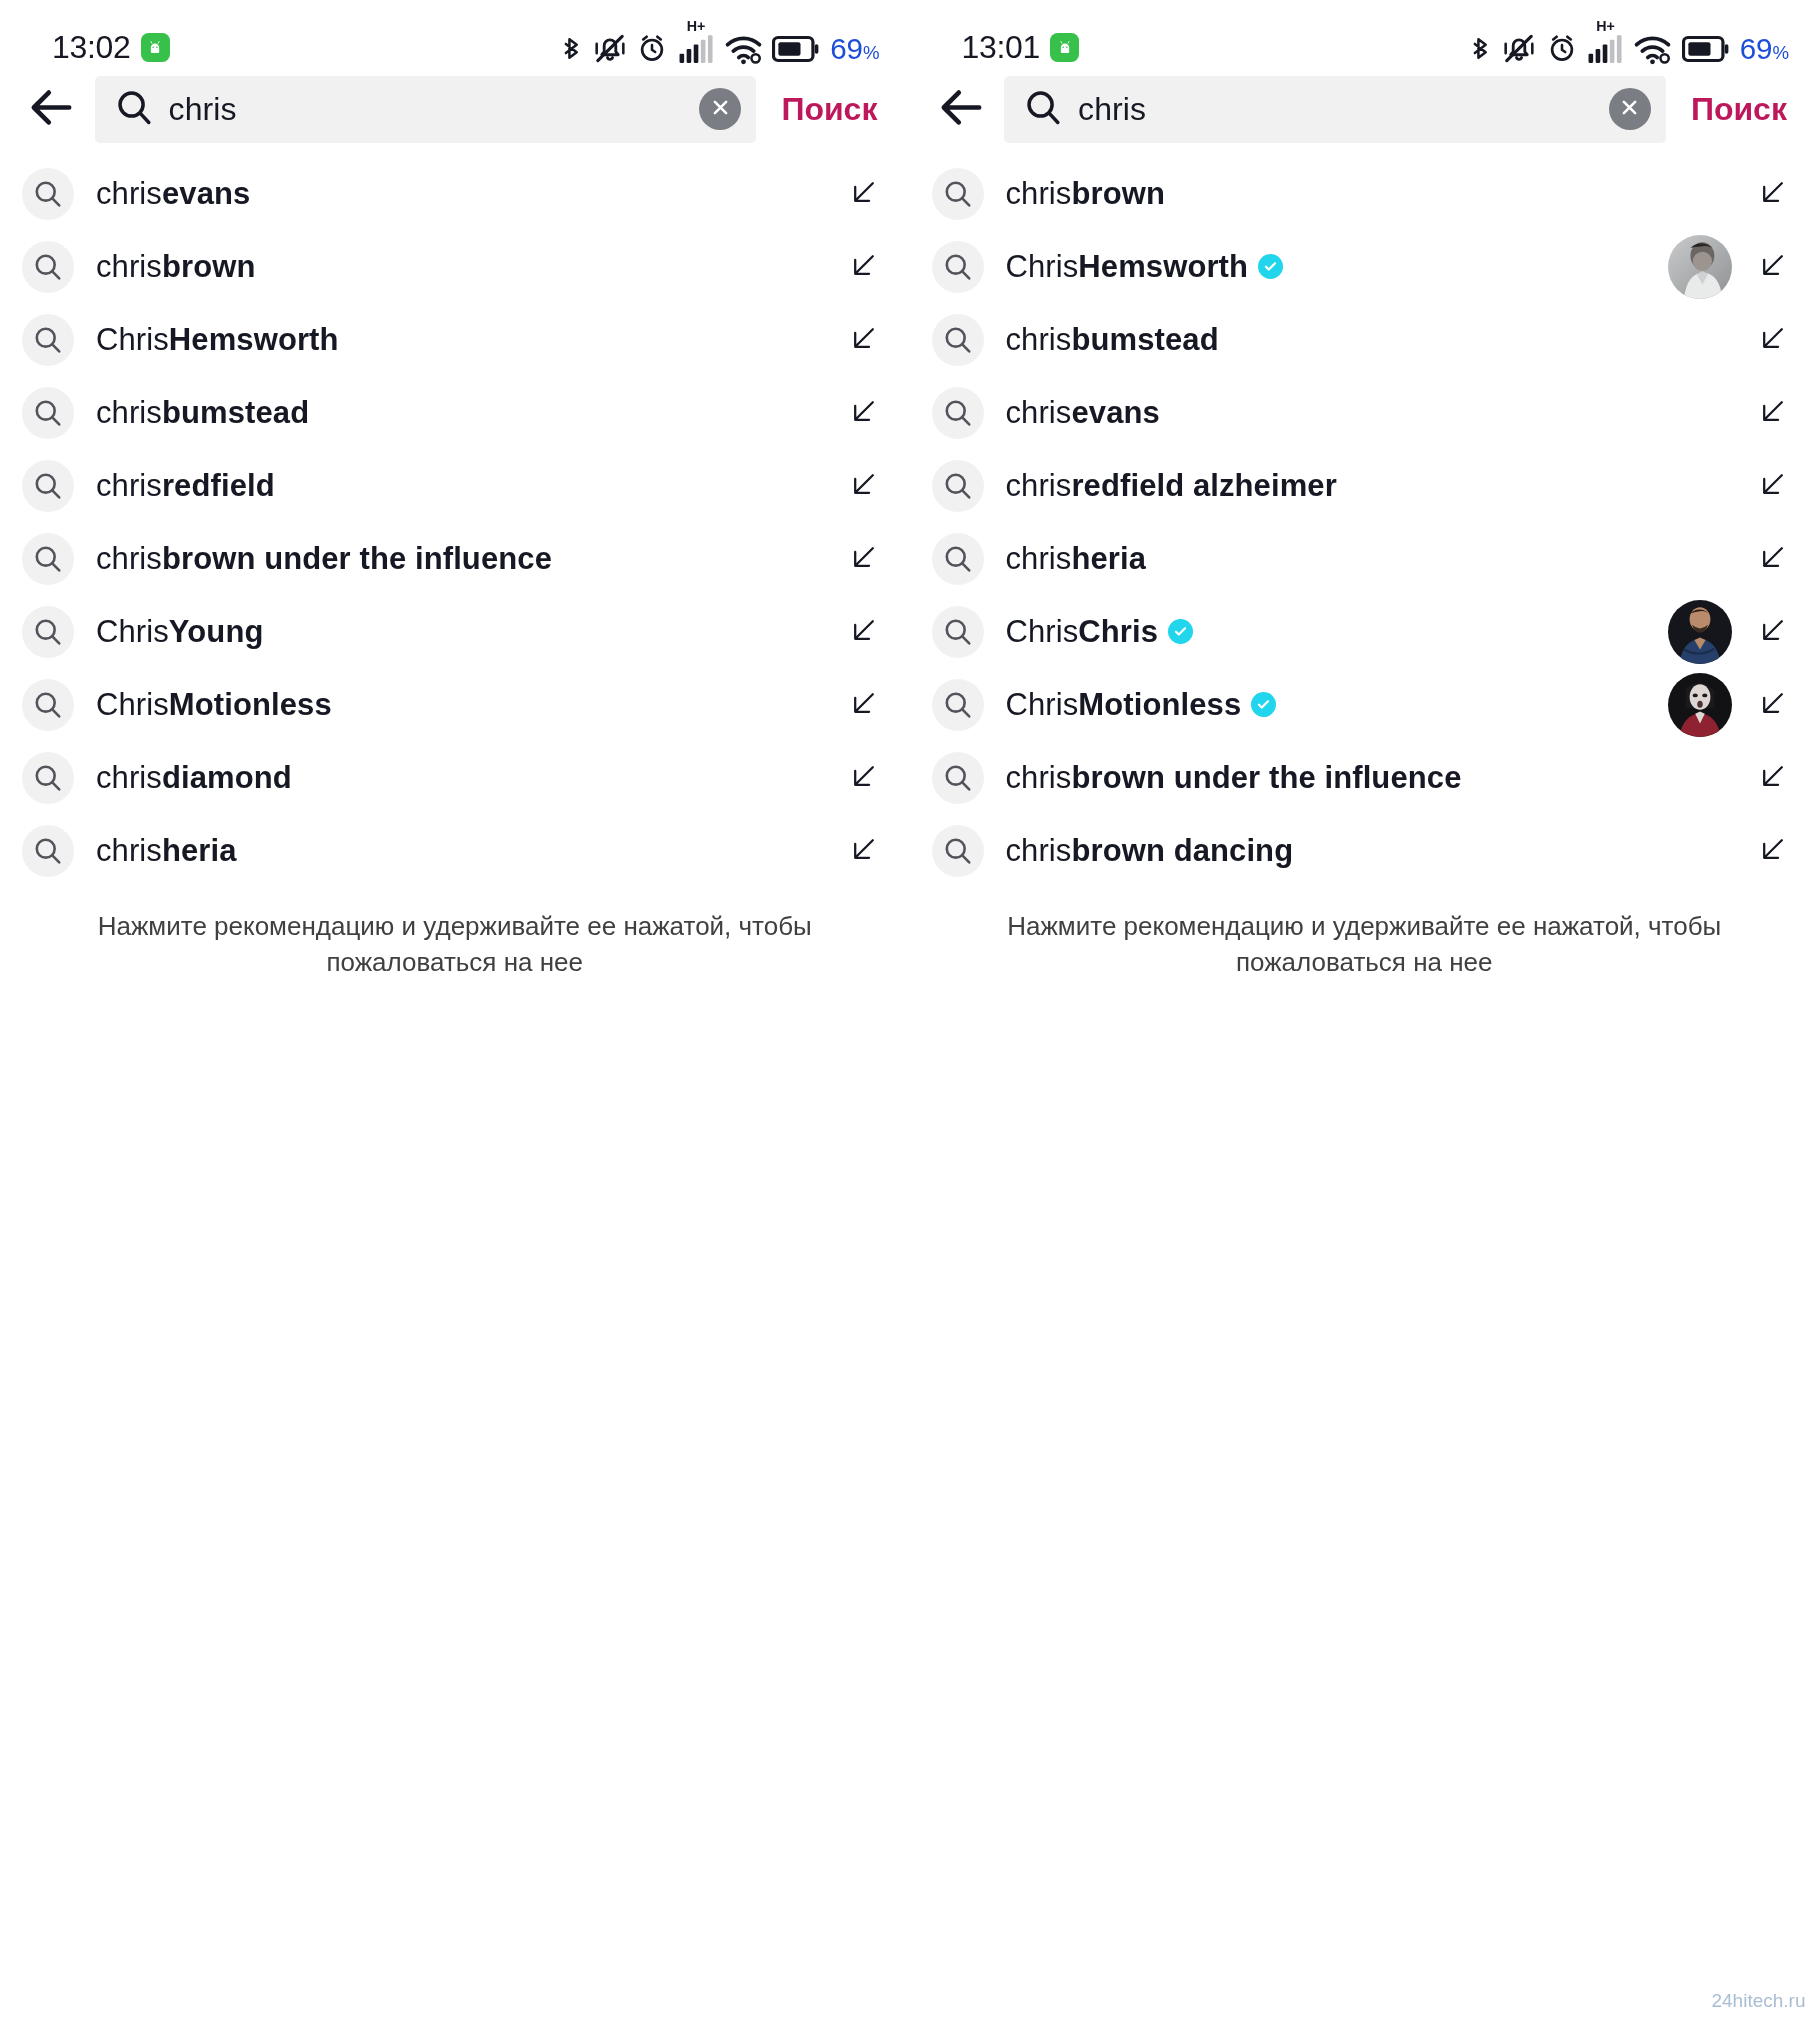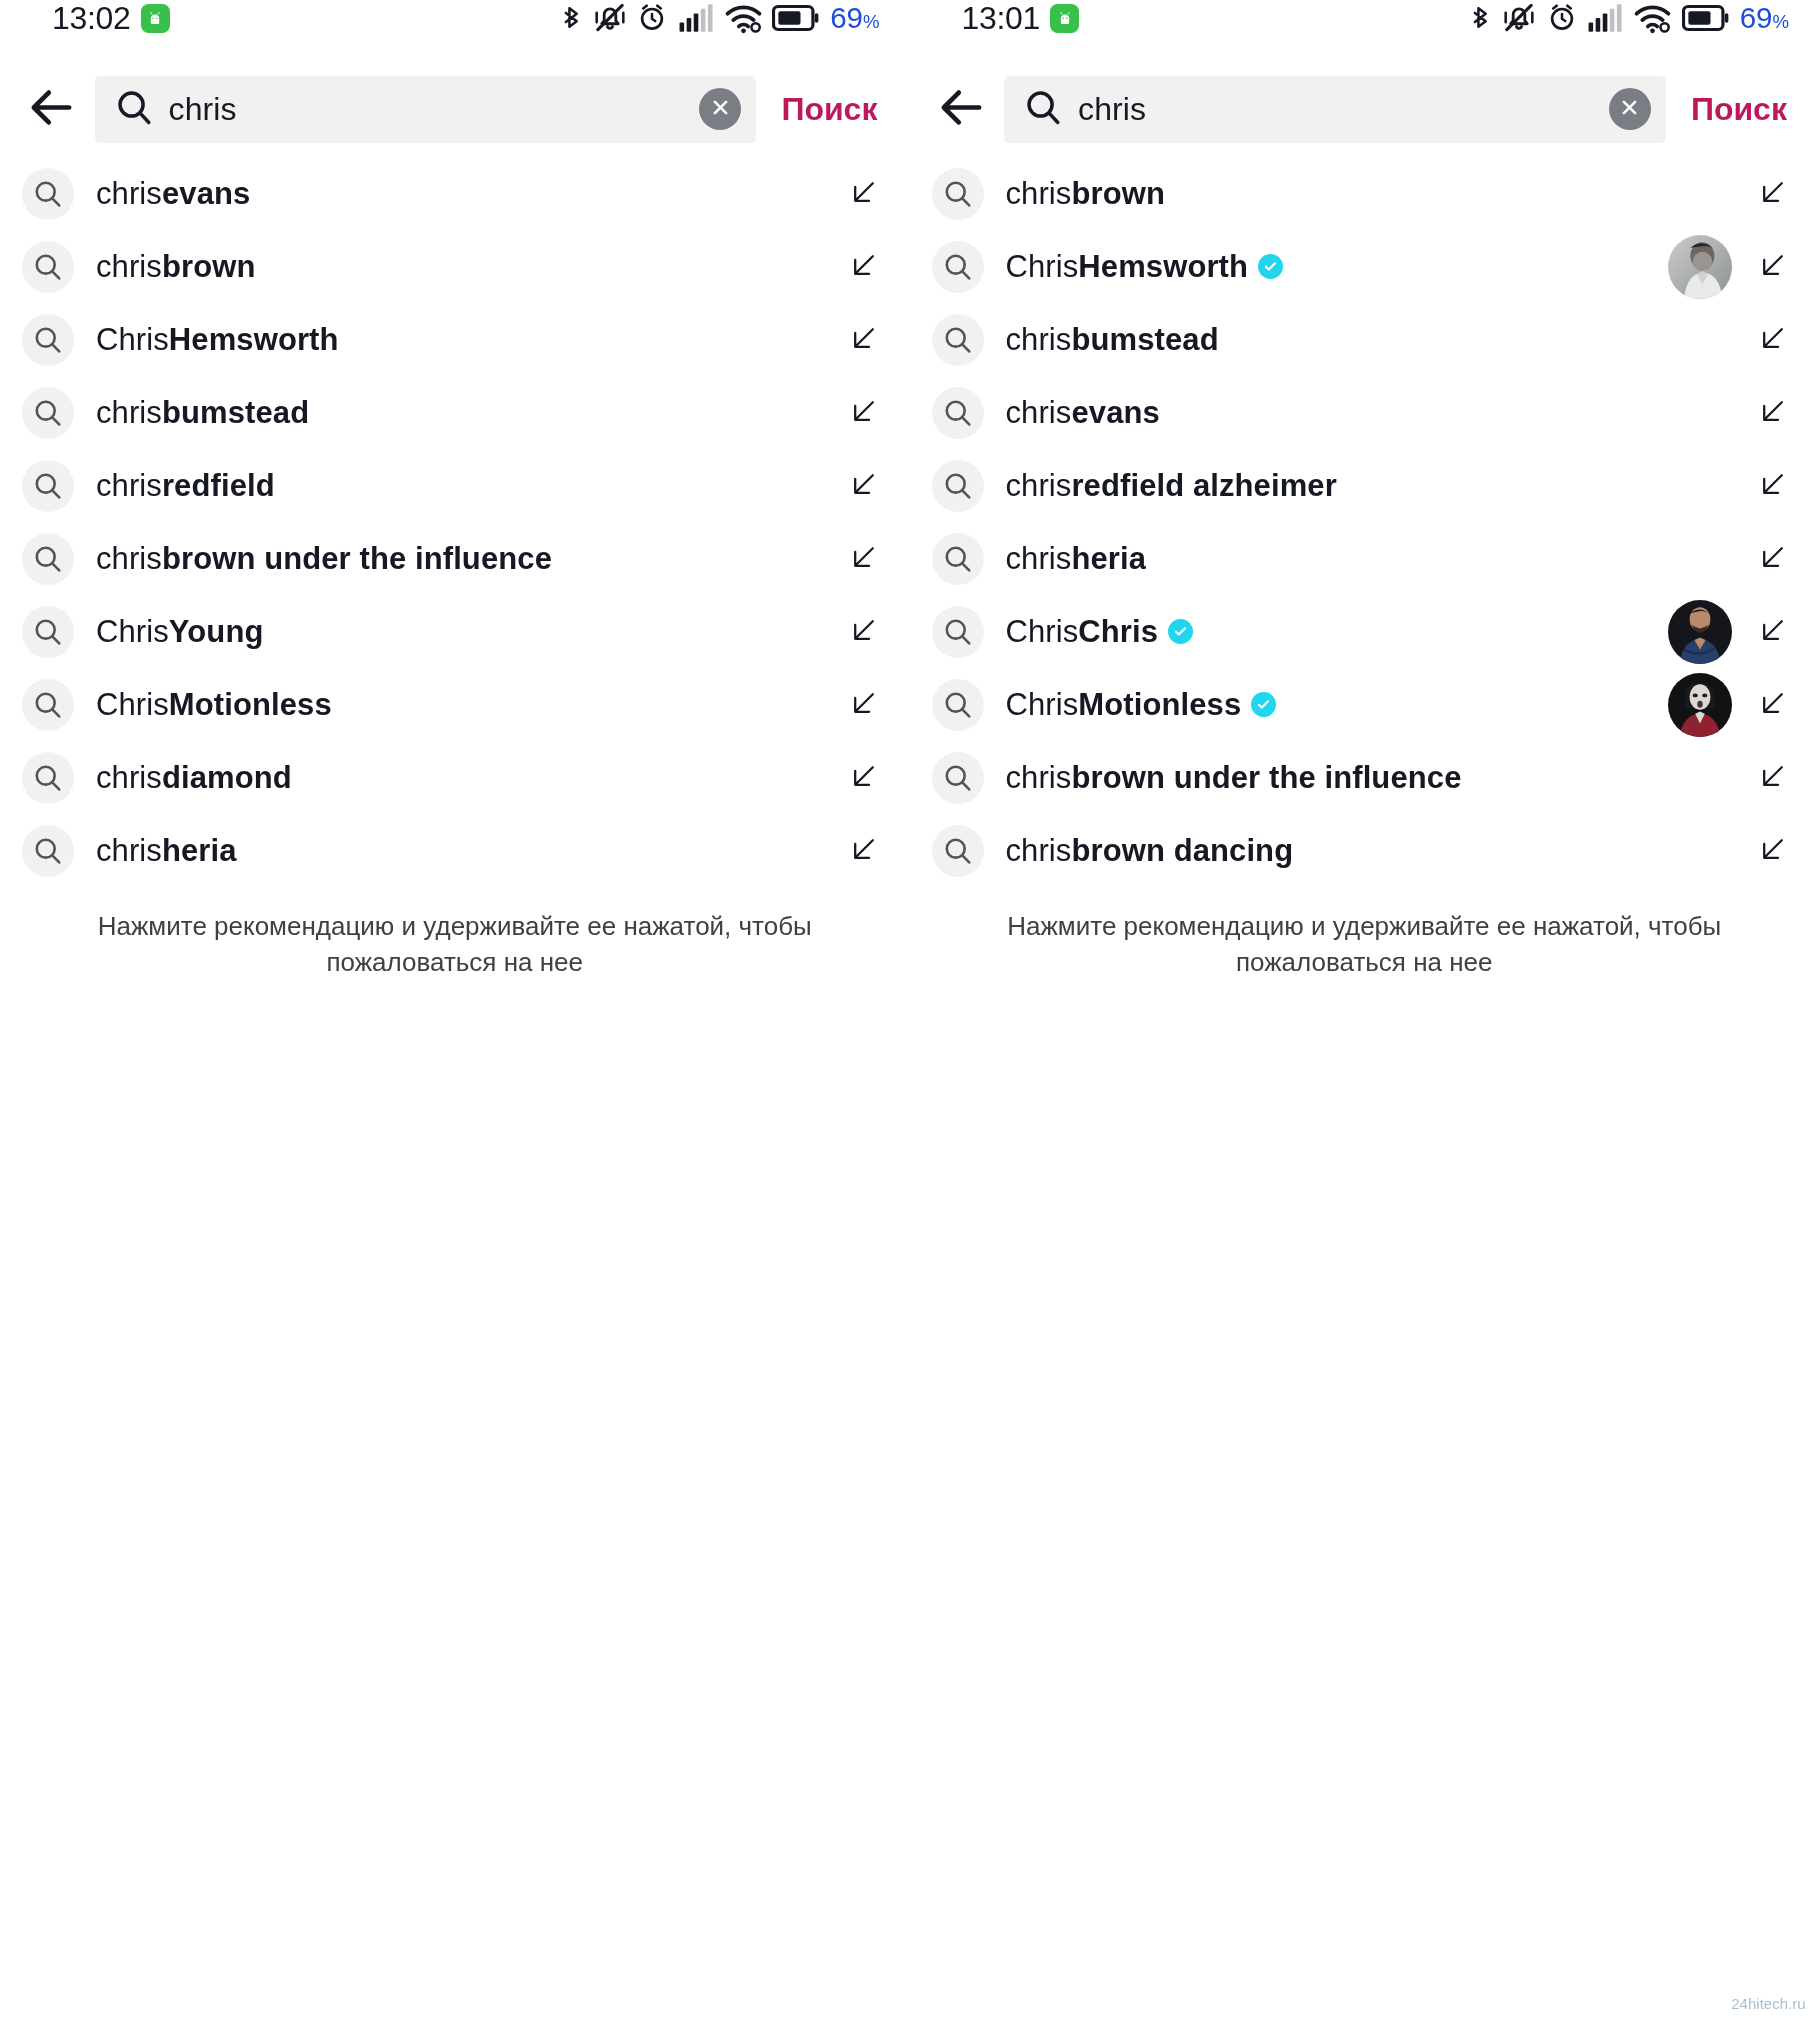--- a/index.html
+++ b/index.html
@@ -25,21 +25,21 @@
     background: #ffffff;
     position: relative;
     display: flex;
     flex-direction: column;
   }
 
   
   .statusbar {
     height: 66px;
     display: flex;
-    align-items: flex-start;
+    align-items: flex-end;
     padding: 0 30px 0 52px;
     flex: 0 0 auto;
   }
   .status-left {
     display: flex;
     align-items: center;
     gap: 10px;
   }
   .status-time {
     font-size: 32px;
@@ -215,21 +215,21 @@
     font-size: 26px;
     line-height: 1.38;
     color: #404040;
     font-weight: 400;
   }
 
   .watermark {
     position: absolute;
     right: 13.5px;
     bottom: 10px;
-    font-size: 15px;
+    font-size: 19px;
     color: #a9bed3;
     font-family: "Liberation Sans", sans-serif;
   }
 </style>
 </head>
 <body>
 
 <div class="screens">
 
 <div class="screen">

